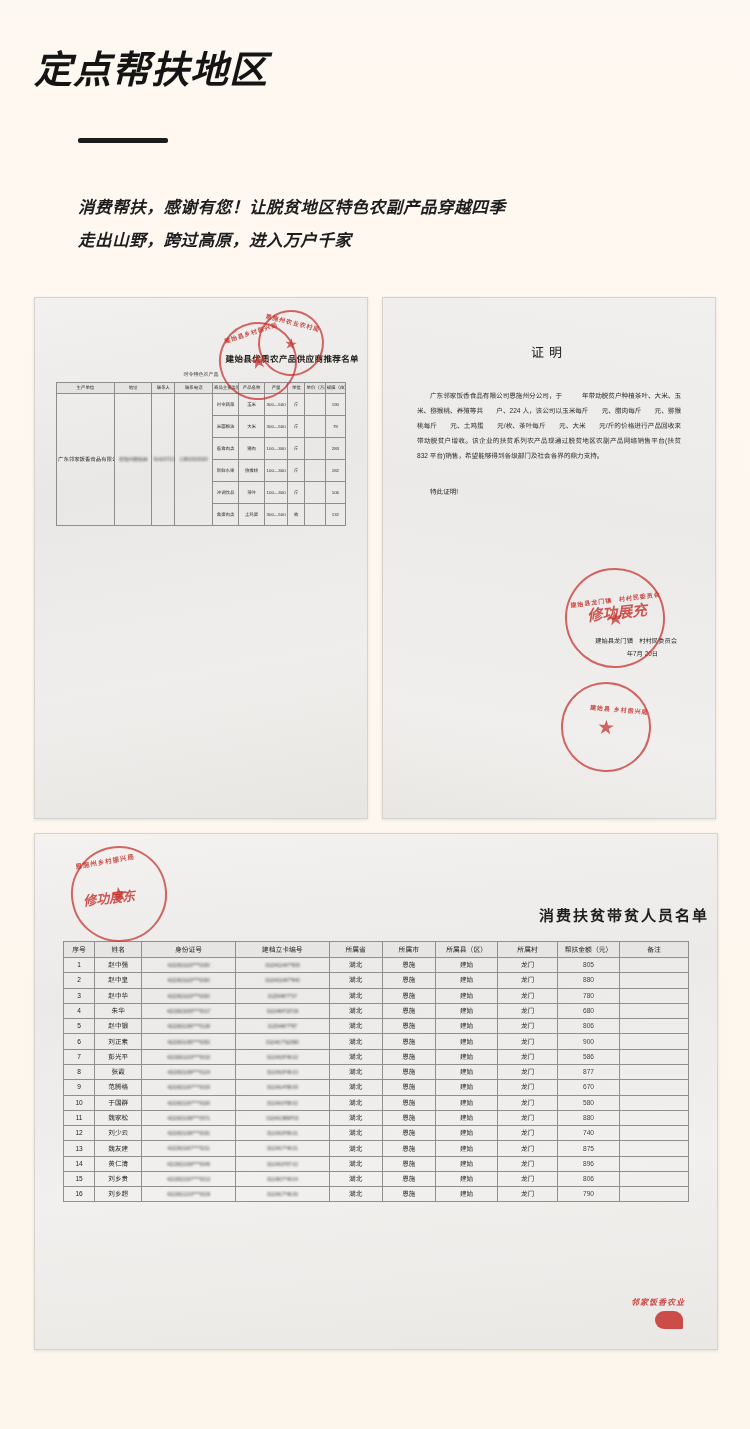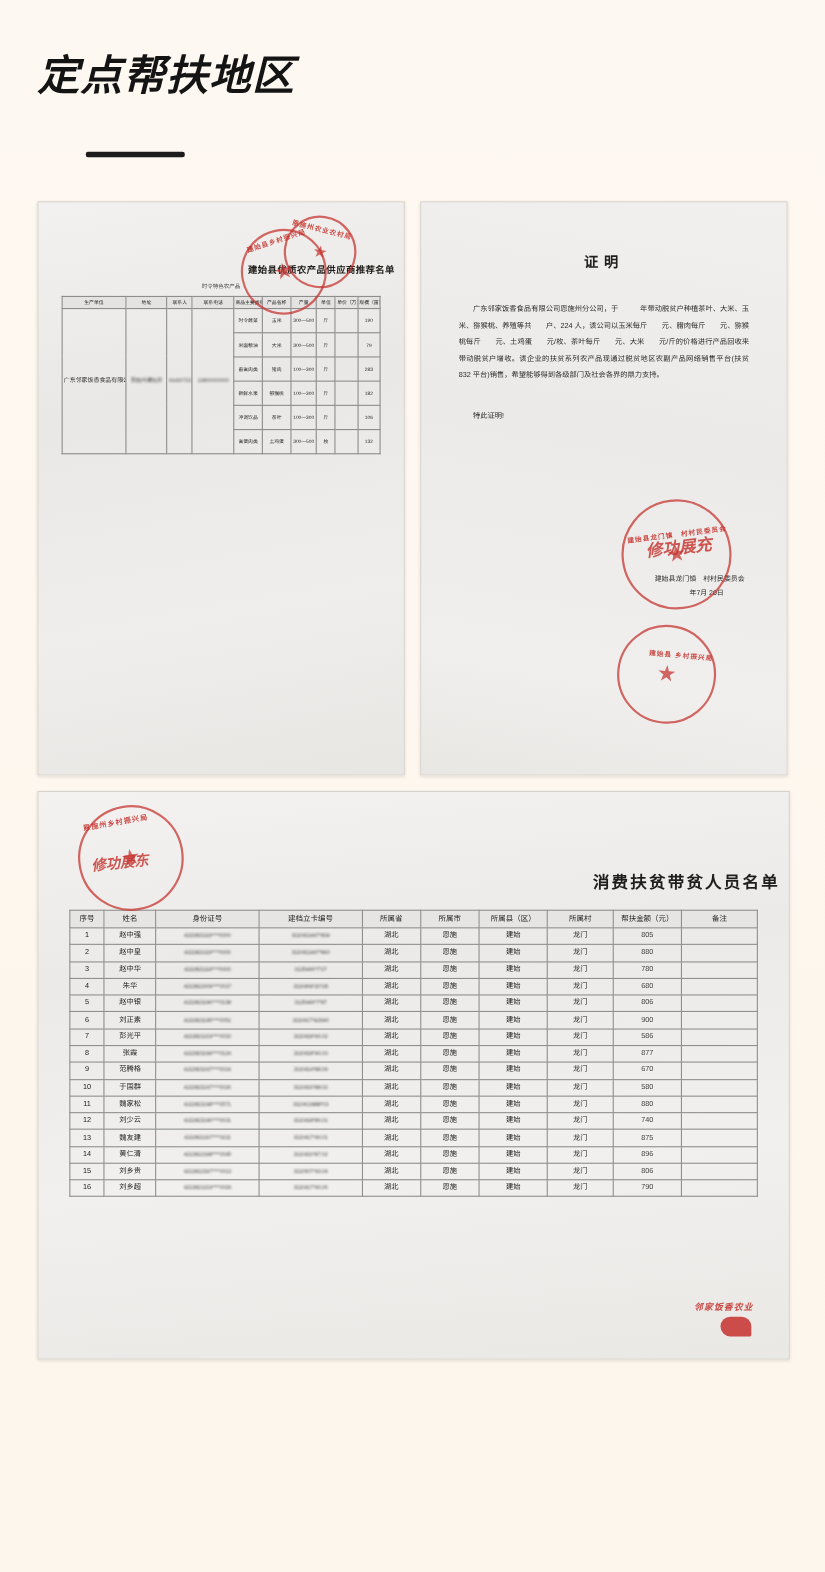--- a/index.html
+++ b/index.html
@@ -80,21 +80,21 @@
   table.mini th,table.mini td{
     border:.6px solid #8d8d8d;padding:2px 1px;text-align:center;
     line-height:1.25;overflow:hidden;white-space:nowrap;
   }
   table.mini th{background:#e4e3e1;font-weight:normal;}
   table.mini td.tall{height:17px;}
   .firm-cell{font-size:5.4px;line-height:1.6;text-align:center;}
 
   
   .cert-title{
-    text-align:center;font-size:13px;font-weight:bold;color:#202020;
+    text-align:center;font-size:13px;font-weight:normal;color:#202020;
     letter-spacing:5px;margin-top:36px;
   }
   .cert-body{
     margin:28px 26px 0 26px;font-size:6.6px;line-height:2.25;color:#2a2a2a;
     text-align:justify;text-indent:13px;
   }
   .cert-extra{margin:22px 26px 0 26px;font-size:6.6px;color:#2a2a2a;text-indent:13px;}
   .cert-sign{
     position:absolute;right:30px;bottom:150px;text-align:center;
     font-size:6.3px;color:#2a2a2a;line-height:2.1;
@@ -136,20 +136,24 @@
   }
 </style>
 </head>
 <body>
 
 <div class="page">
 
   <div class="header">
     <div class="title-line">定点帮扶地区</div>
     <div class="rule"></div>
+    <div class="sub">
+      <div>消费帮扶，感谢有您！让脱贫地区特色农副产品穿越四季</div>
+      <div>走出山野，跨过高原，进入万户千家</div>
+    </div>
   </div>
 
   <div class="docs">
 
     <div class="doc left">
       <div class="paper">
         <div class="mini-title">建始县优质农产品供应商推荐名单</div>
         <div class="mini-sub">时令特色农产品</div>
 
         <table class="mini">

